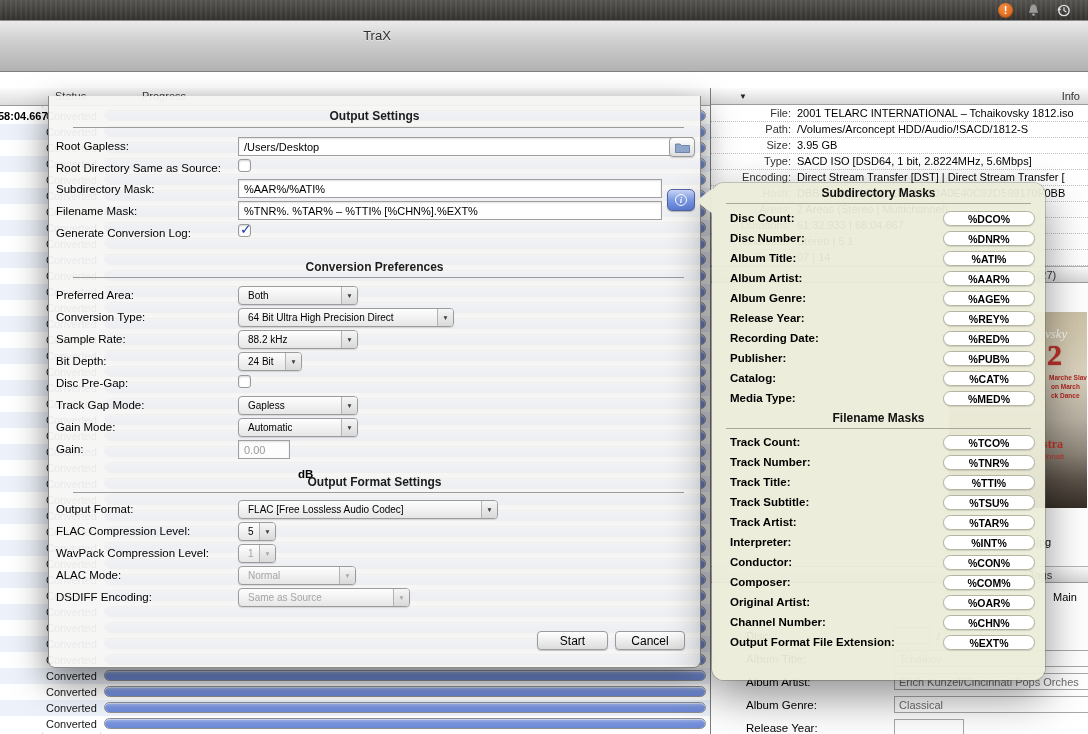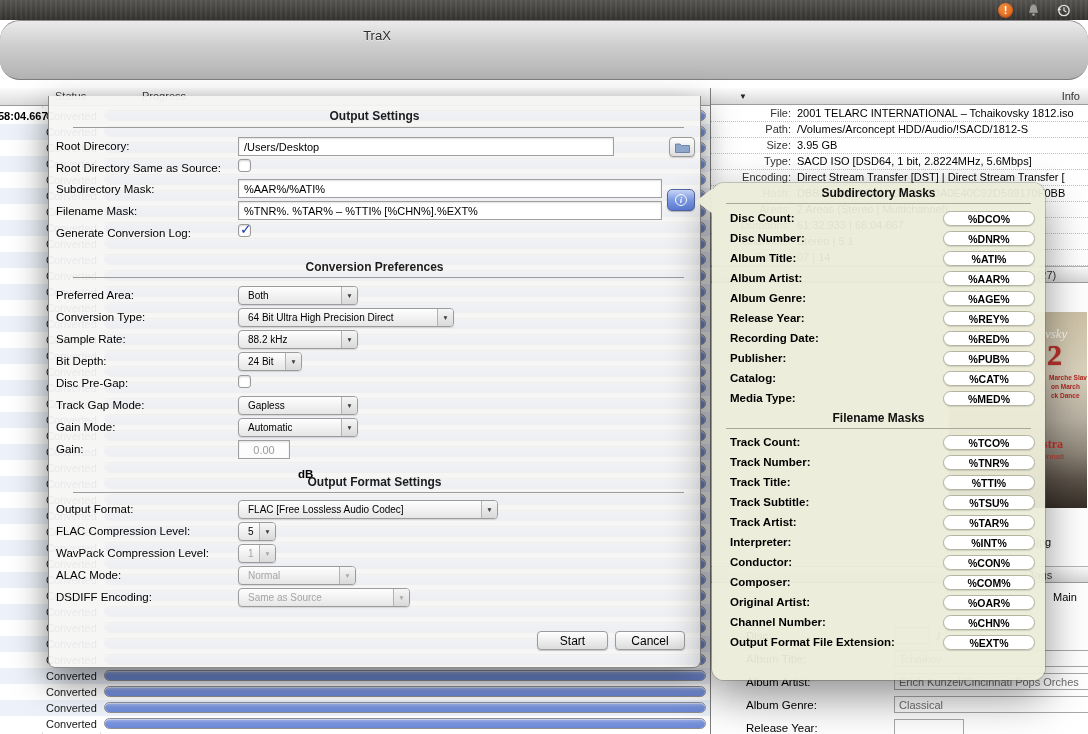--- a/index.html
+++ b/index.html
@@ -10,22 +10,22 @@
     -webkit-font-smoothing:antialiased;
   }
   
   .menubar{position:absolute;left:0;top:0;width:1088px;height:20px;
     background:linear-gradient(#55534f,#33312e);}
   .menubar .tex{position:absolute;inset:0;background:repeating-linear-gradient(90deg,rgba(255,255,255,.05) 0 2px,transparent 2px 5px);}
   .mb-ico{position:absolute;top:3px;width:15px;height:15px;}
   .alert-badge{border-radius:50%;background:radial-gradient(circle at 35% 30%,#f08a3c,#e05f14);box-shadow:inset 0 -1px 2px rgba(0,0,0,.3);}
   .alert-badge::after{content:"!";position:absolute;left:0;right:0;top:0;text-align:center;color:#fff;font-weight:bold;font-size:11px;line-height:15px;}
   
-  .titlebar{position:absolute;left:0;top:20px;width:1088px;height:60px;
-    background:linear-gradient(#ebebeb,#cfcfcf 40%,#b2b2b2);border-bottom:1px solid #7e7e7e;border-top:1px solid #8a8a8a;border-radius:20px;}
+  .titlebar{position:absolute;left:0;top:20px;width:1088px;height:52px;
+    background:linear-gradient(#ebebeb,#cfcfcf 40%,#b2b2b2);border-bottom:1px solid #7e7e7e;border-top:1px solid #8a8a8a;}
   .win-title{position:absolute;left:277px;top:7px;width:200px;text-align:center;font-size:13px;color:#2e2e2e;text-shadow:0 1px 0 rgba(255,255,255,.55);}
   
   .table-wrap{position:absolute;left:0;top:88px;width:710px;height:646px;background:#fff;}
   .thead{position:absolute;left:0;top:0;width:710px;height:18px;background:linear-gradient(#fbfbfb,#dcdcdc);border-bottom:1px solid #9c9c9c;}
   .thead span{position:absolute;top:2px;font-size:11px;color:#3d3d3d;}
   .colline{position:absolute;top:18px;bottom:0;width:1px;background:#dcdcdc;}
   .trows{position:absolute;left:0;top:20px;width:710px;}
   .trow{height:16px;position:relative;background:#fff;}
   .trow:nth-child(even){background:#edf2fa;}
   .tdur{position:absolute;left:-2px;top:2px;width:50px;overflow:hidden;white-space:nowrap;font-size:11px;font-weight:bold;color:#000;}
@@ -492,22 +492,22 @@
     <div class="ifield-row" style="top:631px">
       <span class="fl">Release Year:</span>
       <input class="ifld" style="left: 183px; width: 70px;" value="">
     </div>
   </div>
 
   <div class="dialog">
     <div class="sec-title" style="top:13px">Output Settings</div>
     <div class="sep" style="top:31px"></div>
 
-    <span class="flabel" style="top:44px">Root Direcory:</span>
-    <input class="tinput" style="left: 189px; top: 41px; width: 376px;" value="/Users/Desktop">
+    <span class="flabel" style="top:44px">Root Gapless:</span>
+    <input class="tinput" style="left: 189px; top: 41px; width: 455px;" value="/Users/Desktop">
     <div class="sq-btn" style="left:620px;top:41px;width:26px;height:20px">
       <svg width="15" height="11" viewBox="0 0 15 11">
         <path d="M0.5 2 H5 L6.5 3.5 H14.5 V10.5 H0.5 Z" fill="#8ea6c9" stroke="#5d739d" stroke-width="0.8"></path>
       </svg>
     </div>
 
     <span class="flabel" style="top:66px">Root Directory Same as Source:</span>
     <span class="cb" style="left:189px;top:63px"></span>
 
     <span class="flabel" style="top:87px">Subdirectory Mask:</span>
@@ -559,21 +559,21 @@
         <span class="dd-a"></span>
     </div>
 
     <span class="flabel" style="top:325px">Gain Mode:</span>
     <div class="dd" style="left:189px;top:322px;width:120px">
       <span class="lbl">Automatic</span>
         <span class="dd-a"></span>
     </div>
 
     <span class="flabel" style="top:347px">Gain:</span>
-    <input class="tinput" style="left: 189px; top: 344px; width: 52px; text-align: center;" disabled="" value="0.00">
+    <input class="tinput" style="left: 189px; top: 344px; width: 52px; text-align: left;" disabled="" value="0.00">
     <span class="unit" style="left:249px;top:347px">dB</span>
 
     <div class="sec-title" style="top:379px">Output Format Settings</div>
     <div class="sep" style="top:396px"></div>
 
     <span class="flabel" style="top:407px">Output Format:</span>
     <div class="dd" style="left:189px;top:404px;width:260px">
       <span class="lbl">FLAC [Free Lossless Audio Codec]</span>
         <span class="dd-a"></span>
     </div>

